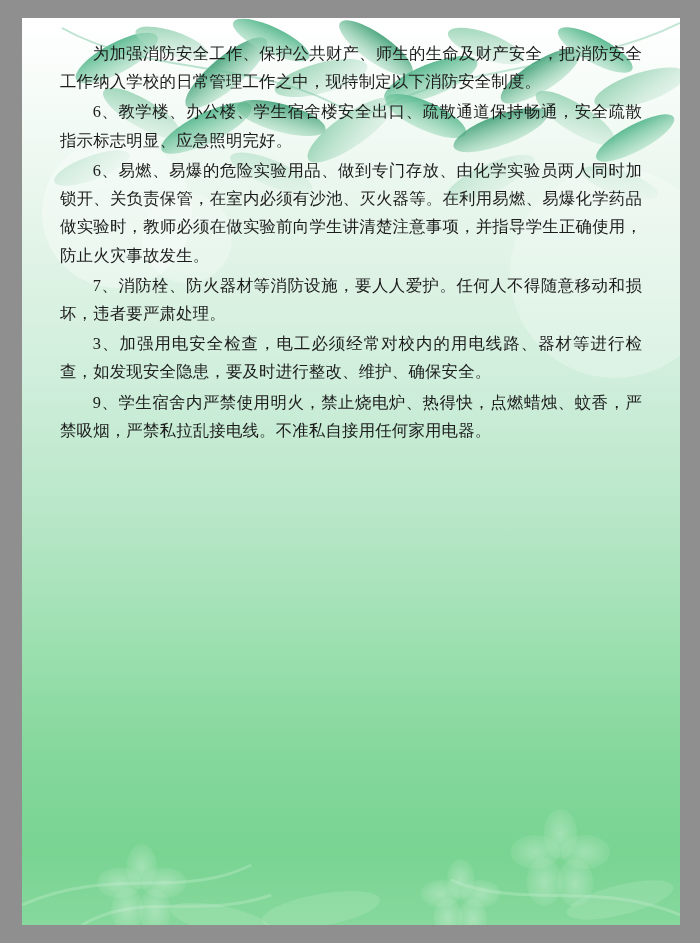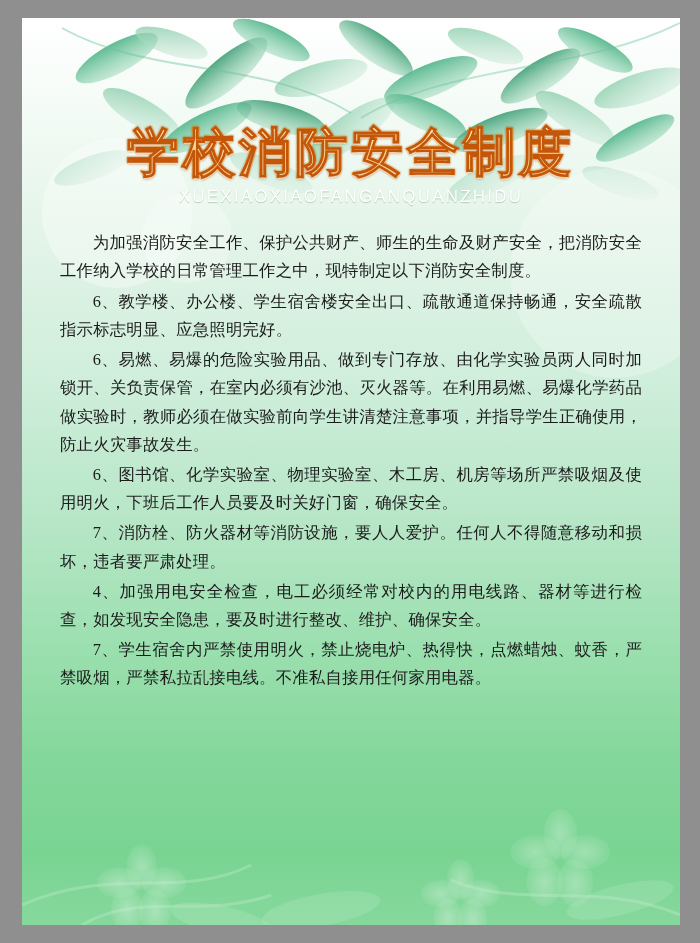--- a/index.html
+++ b/index.html
@@ -175,33 +175,28 @@
           <path d="M40,10 C130,60 240,40 330,95" stroke="#6cc199" stroke-width="2" fill="none" opacity=".45"></path>
           <path d="M660,5 C560,55 430,45 340,100" stroke="#6cc199" stroke-width="2" fill="none" opacity=".4"></path>
         </g>
       </svg>
     </div>
 
     <div class="ghost-circle gc1"></div>
     <div class="ghost-circle gc2"></div>
     <div class="ghost-circle gc3"></div>
 
-    <div class="title-wrap">
-      <h1 class="main-title">学校消防安全制度</h1>
-      <div class="sub-title">XUEXIAOXIAOFANGANQUANZHIDU</div>
-    </div>
 
     <div class="body-wrap">
       <p class="para first">为加强消防安全工作、保护公共财产、师生的生命及财产安全，把消防安全工作纳入学校的日常管理工作之中，现特制定以下消防安全制度。</p>
       <p class="para">6、教学楼、办公楼、学生宿舍楼安全出口、疏散通道保持畅通，安全疏散指示标志明显、应急照明完好。</p>
       <p class="para">6、易燃、易爆的危险实验用品、做到专门存放、由化学实验员两人同时加锁开、关负责保管，在室内必须有沙池、灭火器等。在利用易燃、易爆化学药品做实验时，教师必须在做实验前向学生讲清楚注意事项，并指导学生正确使用，防止火灾事故发生。</p>
-      <p class="para">6、图书馆、化学实验室、物理实验室、木工房、机房等场所严禁吸烟及使用明火，下班后工作人员要及时关好门窗，确保安全。</p>
       <p class="para">7、消防栓、防火器材等消防设施，要人人爱护。任何人不得随意移动和损坏，违者要严肃处理。</p>
-      <p class="para">4、加强用电安全检查，电工必须经常对校内的用电线路、器材等进行检查，如发现安全隐患，要及时进行整改、维护、确保安全。</p>
-      <p class="para">7、学生宿舍内严禁使用明火，禁止烧电炉、热得快，点燃蜡烛、蚊香，严禁吸烟，严禁私拉乱接电线。不准私自接用任何家用电器。</p>
+      <p class="para">3、加强用电安全检查，电工必须经常对校内的用电线路、器材等进行检查，如发现安全隐患，要及时进行整改、维护、确保安全。</p>
+      <p class="para">9、学生宿舍内严禁使用明火，禁止烧电炉、热得快，点燃蜡烛、蚊香，严禁吸烟，严禁私拉乱接电线。不准私自接用任何家用电器。</p>
     </div>
 
     <div class="deco bottom-flowers">
       <svg viewBox="0 0 660 260" width="100%" height="260" preserveAspectRatio="none">
         <defs>
           <radialGradient id="fl1" cx="50%" cy="50%" r="50%">
             <stop offset="0%" stop-color="#ffffff" stop-opacity="0.55"></stop>
             <stop offset="100%" stop-color="#ffffff" stop-opacity="0.12"></stop>
           </radialGradient>
         </defs>

